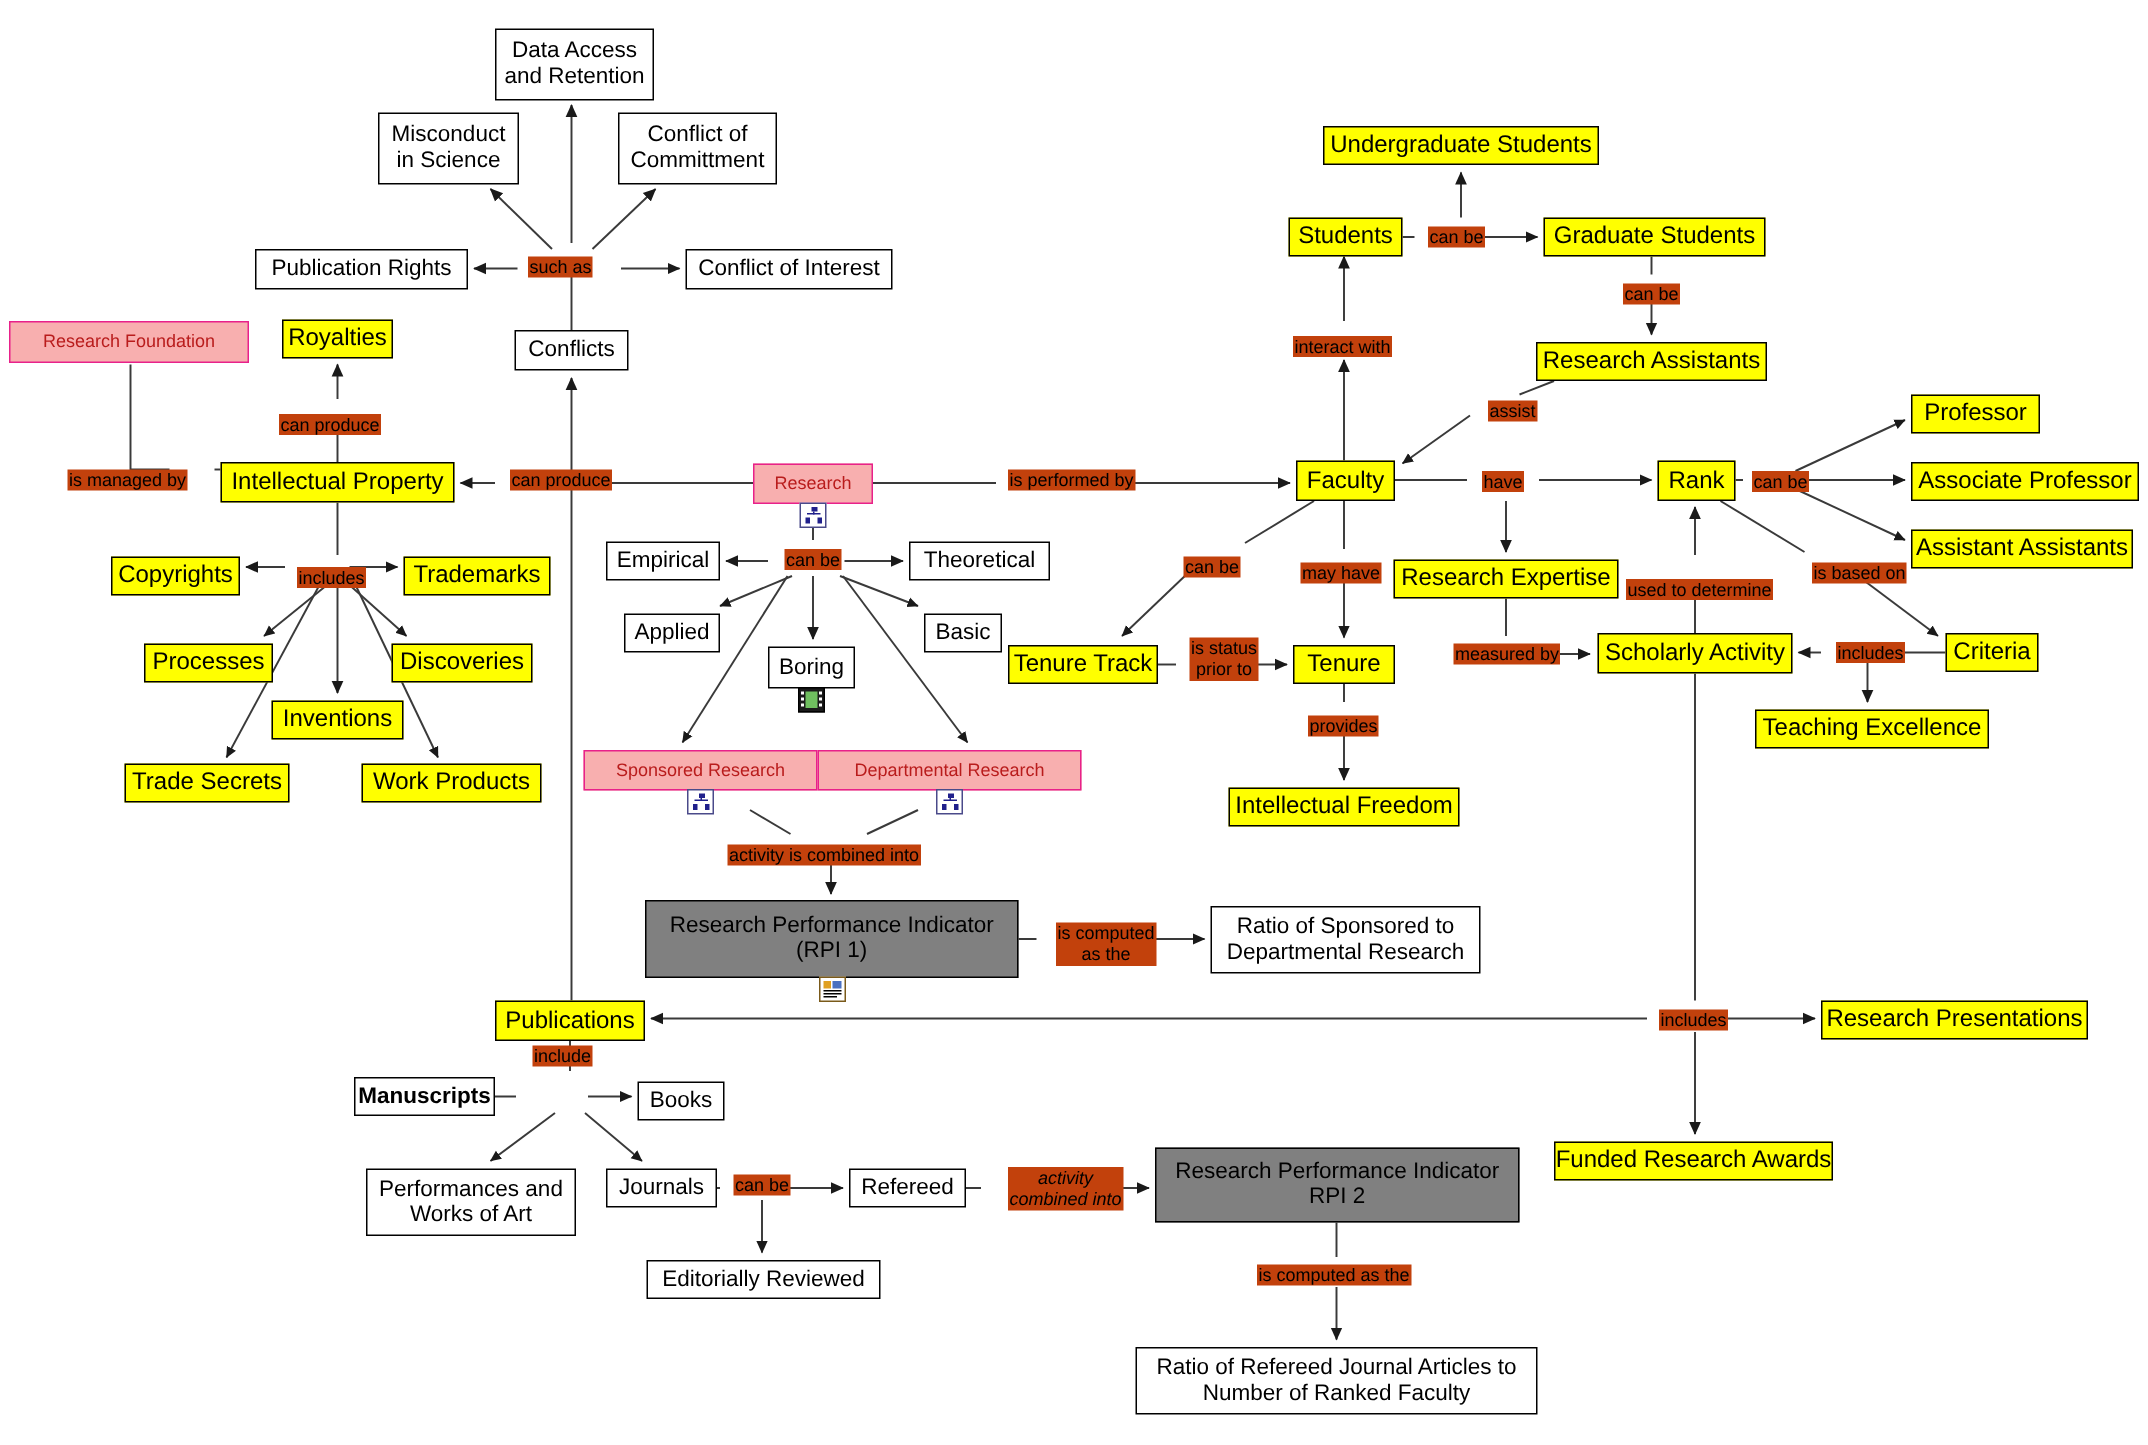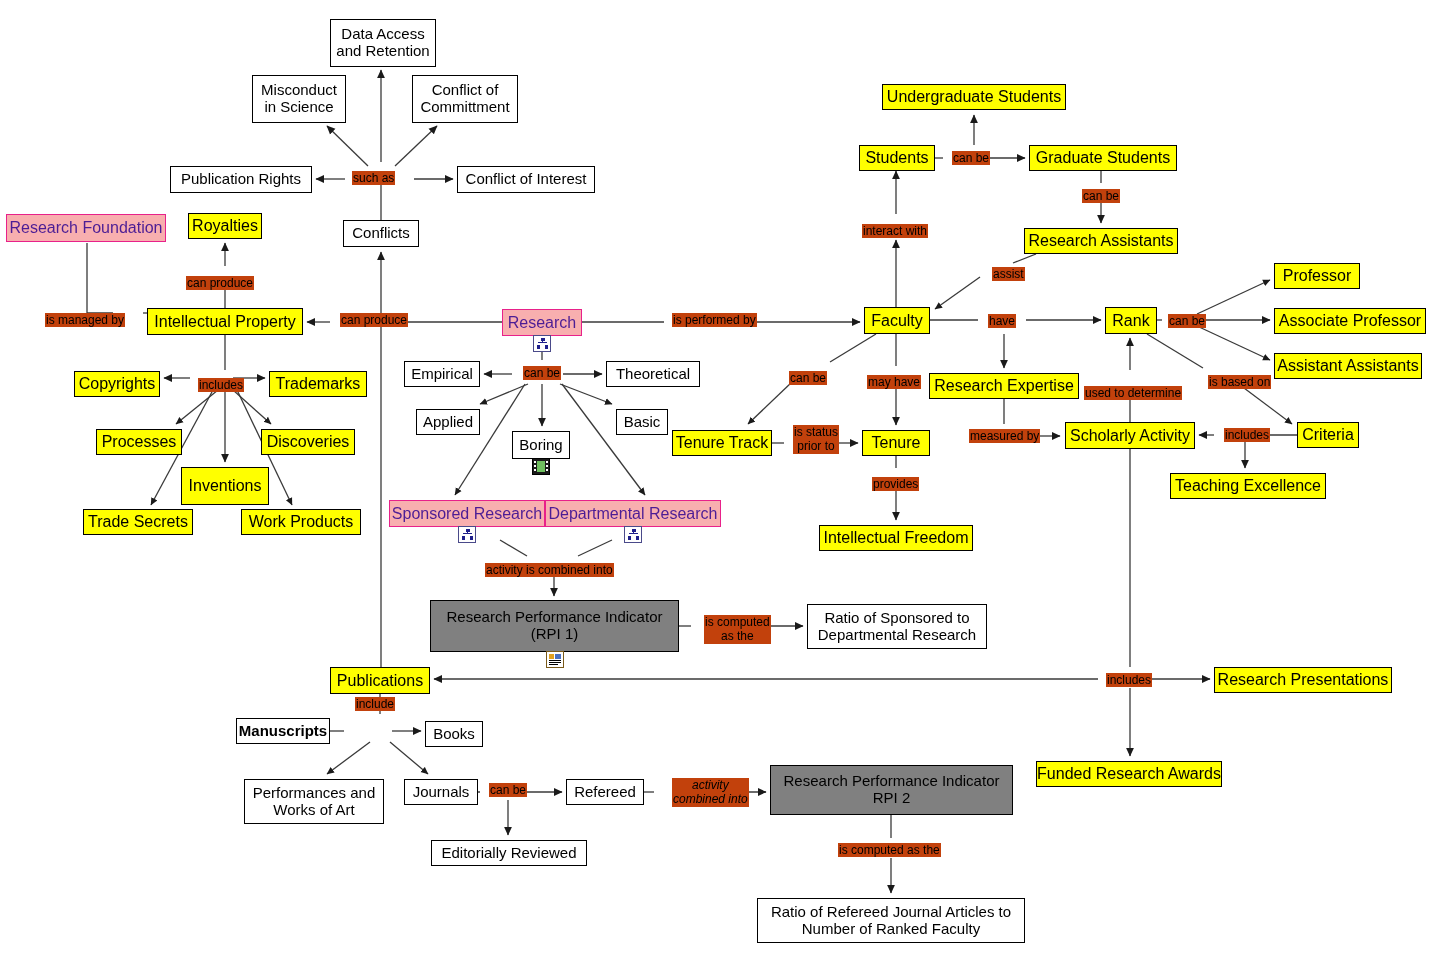--- a/index.html
+++ b/index.html
@@ -4,21 +4,21 @@
 <title>Research Concept Map</title>
 <style>
   html,body{margin:0;padding:0;background:#ffffff;}
   body{font-family:"Liberation Sans","DejaVu Sans",sans-serif;}
   #canvas{position:relative;width:1432px;height:963px;background:#fff;overflow:hidden;}
   #edges{position:absolute;left:0;top:0;width:1432px;height:963px;}
   .node{position:absolute;box-sizing:border-box;display:flex;align-items:center;justify-content:center;
         text-align:center;line-height:1.12;white-space:pre-line;}
   .n-plain{background:#ffffff;border:1px solid #000;color:#000;font-size:15px;}
   .n-yellow{background:#ffff00;border:1px solid #000;color:#000;font-size:16px;}
-  .n-pink{background:#f8afaf;border:1px solid #e8218a;color:#4c1d95;font-size:16px;}
+  .n-pink{background:#f8afaf;border:1px solid #e8218a;color:#b91c1c;font-size:12px;}
   .n-gray{background:#808080;border:1px solid #000;color:#000;font-size:15px;}
   .lbl{position:absolute;color:#000;font-size:12px;text-align:center;line-height:1.2;
        white-space:pre-line;background:#c2410c;padding:0 1px;}
   .badge{position:absolute;width:18px;height:17px;box-sizing:border-box;}
   .badge.hier{background:#ffffff;border:1px solid #4a4a8a;}
   .badge.hier::before{content:"";position:absolute;left:3px;top:2px;width:11px;height:11px;
       background:
         linear-gradient(#20208c,#20208c) 4px 0/4px 3px no-repeat,
         linear-gradient(#20208c,#20208c) 0 7px/3px 4px no-repeat,
         linear-gradient(#20208c,#20208c) 8px 7px/3px 4px no-repeat,
@@ -191,21 +191,21 @@
       <div class="node n-plain" style="left: 170px; top: 166px; width: 142px; height: 27px;">Publication Rights</div>
       <div class="node n-plain" style="left: 457px; top: 166px; width: 138px; height: 27px;">Conflict of Interest</div>
       <div class="node n-plain" style="left: 343px; top: 220px; width: 76px; height: 27px;">Conflicts</div>
       <div class="node n-pink" style="left: 6px; top: 214px; width: 160px; height: 28px;">Research Foundation</div>
       <div class="node n-yellow" style="left: 188px; top: 213px; width: 74px; height: 26px;">Royalties</div>
       <div class="node n-yellow" style="left: 147px; top: 308px; width: 156px; height: 27px;">Intellectual Property</div>
       <div class="node n-yellow" style="left: 74px; top: 371px; width: 86px; height: 26px;">Copyrights</div>
       <div class="node n-yellow" style="left: 269px; top: 371px; width: 98px; height: 26px;">Trademarks</div>
       <div class="node n-yellow" style="left: 96px; top: 429px; width: 86px; height: 26px;">Processes</div>
       <div class="node n-yellow" style="left: 261px; top: 429px; width: 94px; height: 26px;">Discoveries</div>
-      <div class="node n-yellow" style="left: 181px; top: 467px; width: 88px; height: 38px;">Inventions</div>
+      <div class="node n-yellow" style="left: 181px; top: 467px; width: 88px; height: 26px;">Inventions</div>
       <div class="node n-yellow" style="left: 83px; top: 509px; width: 110px; height: 26px;">Trade Secrets</div>
       <div class="node n-yellow" style="left: 241px; top: 509px; width: 120px; height: 26px;">Work Products</div>
       <div class="node n-pink" style="left: 502px; top: 309px; width: 80px; height: 27px;">Research</div>
       <div class="badge hier" style="left: 533px; top: 335px;"></div>
       <div class="node n-plain" style="left: 404px; top: 361px; width: 76px; height: 26px;">Empirical</div>
       <div class="node n-plain" style="left: 606px; top: 361px; width: 94px; height: 26px;">Theoretical</div>
       <div class="node n-plain" style="left: 416px; top: 409px; width: 64px; height: 26px;">Applied</div>
       <div class="node n-plain" style="left: 616px; top: 409px; width: 52px; height: 26px;">Basic</div>
       <div class="node n-plain" style="left: 512px; top: 431px; width: 58px; height: 28px;">Boring</div>
       <div class="badge video" style="left: 532px; top: 458px;"></div>

